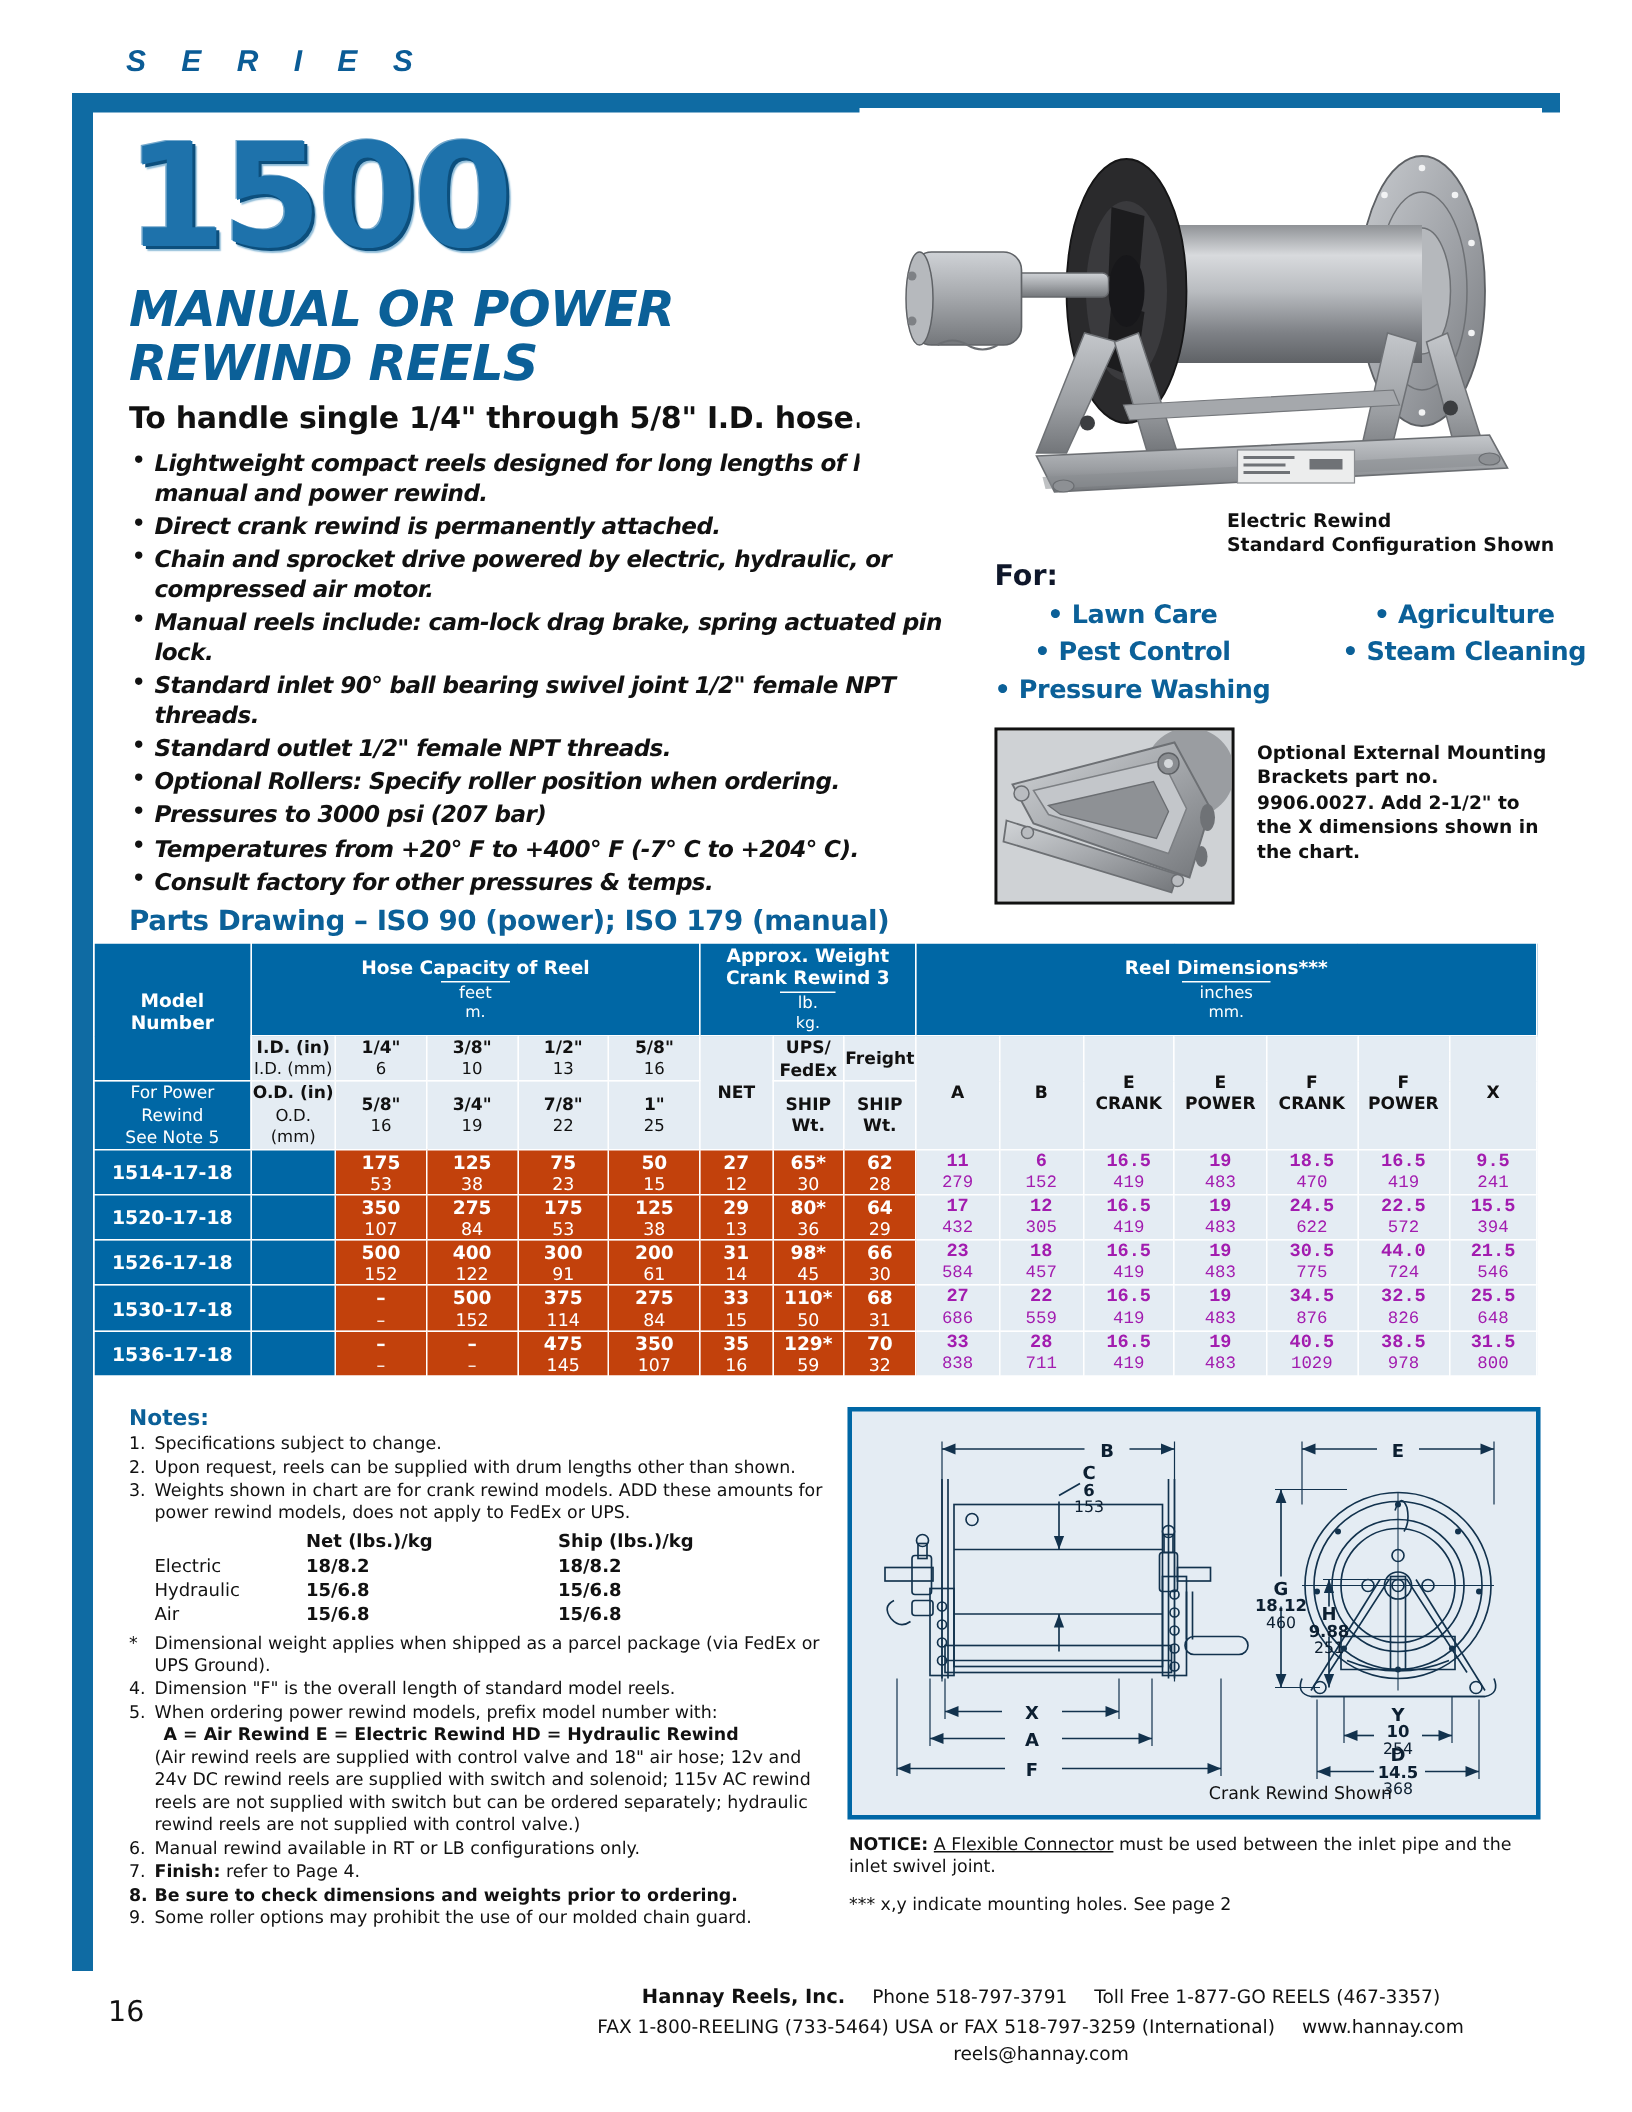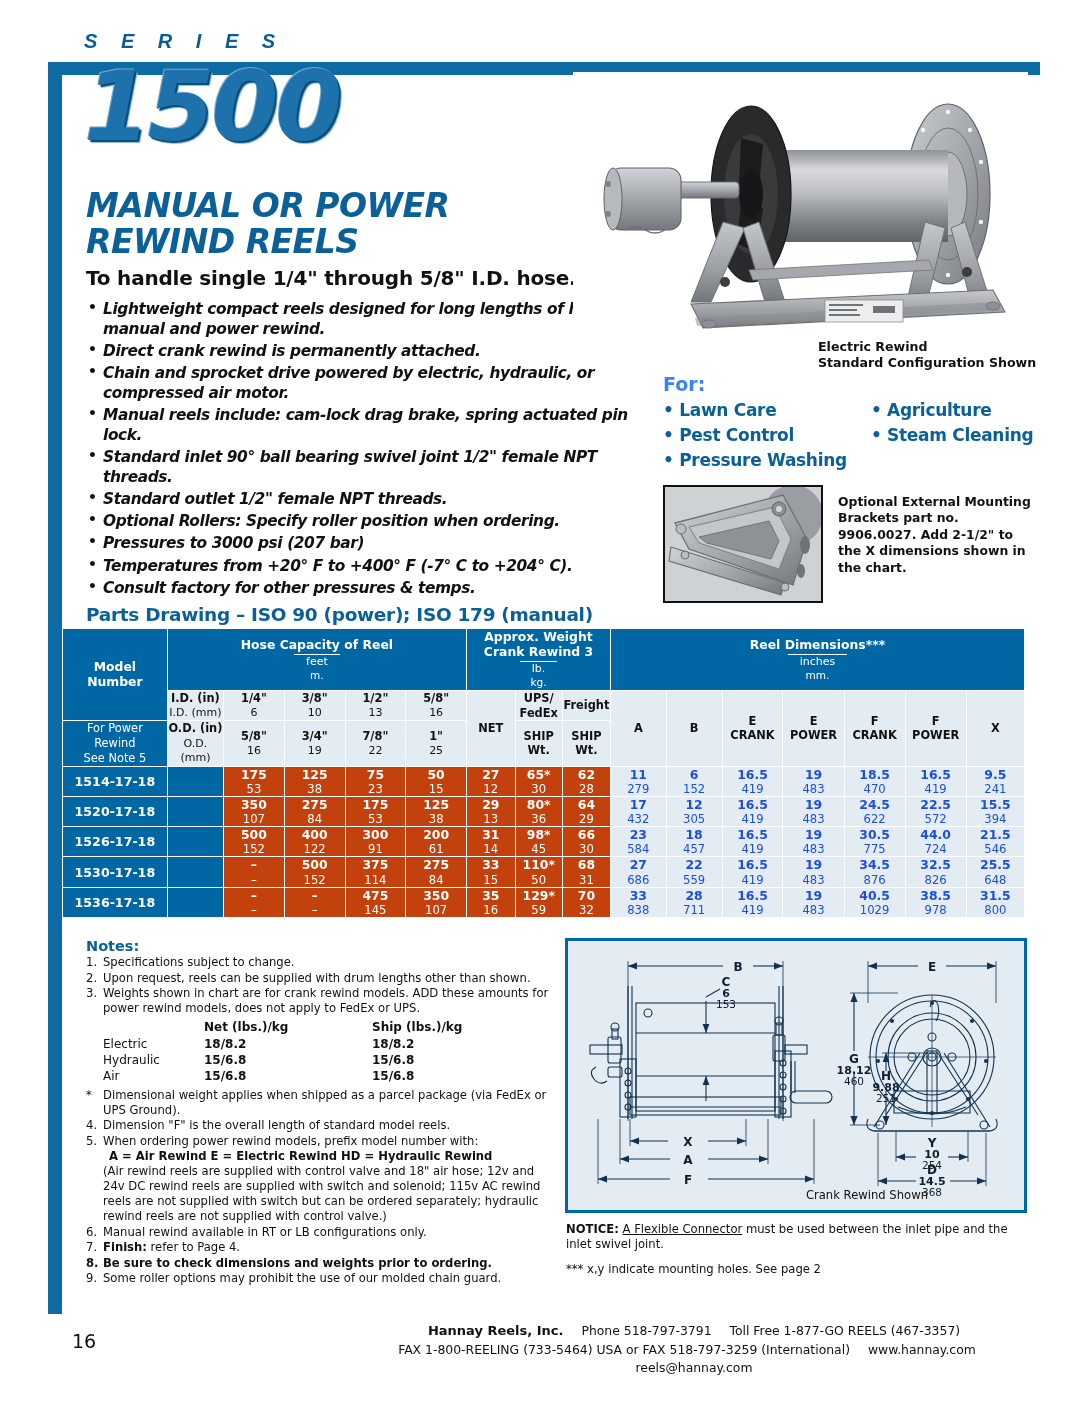--- a/index.html
+++ b/index.html
@@ -24,22 +24,22 @@
     position: absolute; left: 48px; top: 62px;
     width: 14px; height: 1252px; background: #0f6ba3;
   }
   .frame-top {
     position: absolute; left: 48px; top: 62px;
     width: 992px; height: 13px; background: #0f6ba3;
   }
 
   
   .logo-1500 {
-    position: absolute; left: 84px; top: 62px;
-    font-size: 96px; font-weight: bold; font-style: italic;
+    position: absolute; left: 84px; top: 86px;
+    font-size: 96px; font-weight: bold; 
     letter-spacing: -3px; line-height: 0.95;
     color: #1e72ab;
     text-shadow: 2px 2px 0 #0c4f7d, 3px 3px 1px #8fbcd8, -1px -1px 0 #74a8cc;
     font-family: "DejaVu Sans", sans-serif;
   }
   .headline {
     position: absolute; left: 86px; top: 188px;
     font-size: 33px; font-weight: bold; font-style: italic;
     line-height: 1.08; color: #0b6098;
     font-family: "DejaVu Sans", sans-serif;
@@ -76,24 +76,24 @@
   }
   .caption-main {
     position: absolute; left: 818px; top: 339px;
     font-size: 12.6px; font-weight: bold; color: #111;
     line-height: 1.26; font-family: "DejaVu Sans", sans-serif;
   }
 
   
   .for-block { position: absolute; left: 663px; top: 373px; }
   .for-title {
-    font-size: 19px; font-weight: bold; color: #3b82f6;
+    font-size: 19px; font-weight: bold; color: #0f172a;
     font-family: "DejaVu Sans", sans-serif; margin-bottom: 3px;
   }
-  .for-cols { display: flex; gap: 24px; }
+  .for-cols { display: flex; gap: 48px; text-align: center; }
   .for-item {
     font-size: 17px; font-weight: bold; color: #0b6098;
     line-height: 1.46; font-family: "DejaVu Sans", sans-serif;
     letter-spacing: -0.3px;
   }
   .for-item::before { content: "\2022  "; }
 
   
   .photo-bracket {
     position: absolute; left: 663px; top: 485px;
@@ -145,23 +145,24 @@
     text-align: left; padding-left: 14px;
   }
   .blank-blue { background: #0067a5; }
   .d-blue {
     background: #c2410c; color: #ffffff;
     font-size: 12.4px; font-weight: bold; line-height: 1.22;
     padding: 4px 0;
   }
   .d-blue .met { font-weight: normal; font-size: 11.6px; display: block; }
   .d-lt {
-    background: #e4ecf3; color: #1d4ed8;
+    background: #e4ecf3; color: #a21caf;
     font-size: 12.4px; font-weight: bold; line-height: 1.22;
     padding: 4px 0;
+    font-family: Liberation Mono, monospace;
   }
   .d-lt .met { font-weight: normal; font-size: 11.6px; display: block; }
   .thick-l { border-left: 3px solid #ffffff; }
 
   
   .notes {
     position: absolute; left: 86px; top: 938px; width: 470px;
     font-family: "DejaVu Sans", sans-serif; color: #111;
   }
   .notes-title {

